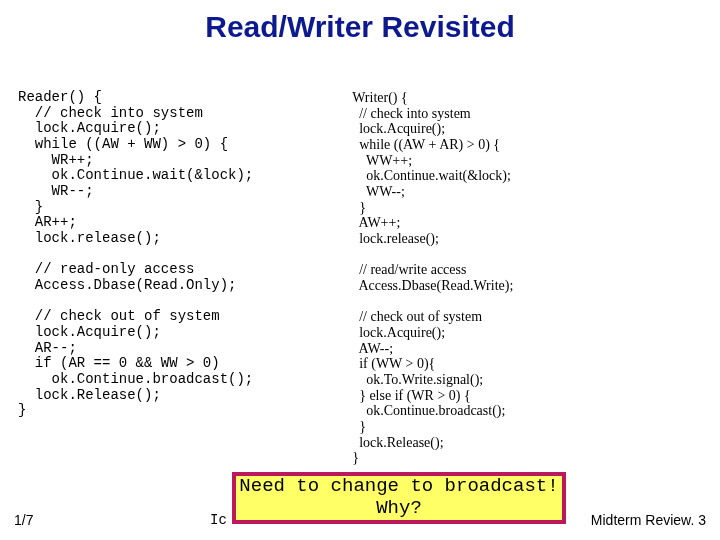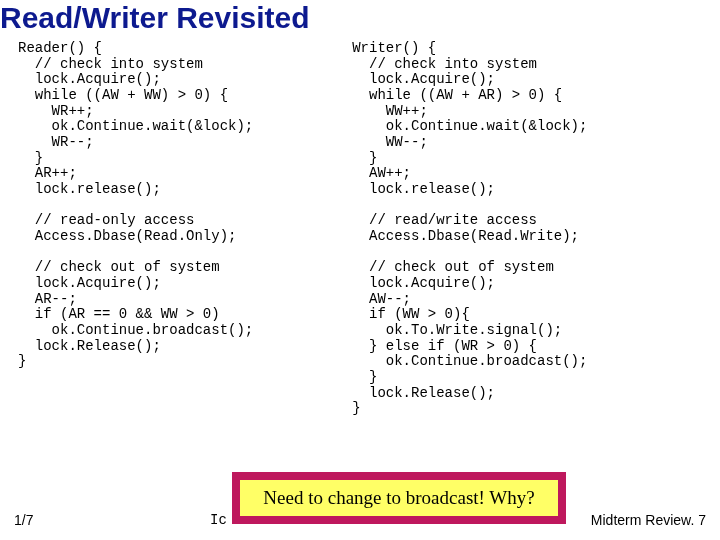--- a/index.html
+++ b/index.html
@@ -5,54 +5,56 @@
   * { margin: 0; padding: 0; box-sizing: border-box; }
   body {
     width: 720px;
     height: 540px;
     background: #ffffff;
     font-family: Arial, Helvetica, sans-serif;
     position: relative;
     overflow: hidden;
   }
   .title {
+    text-align: center;
     color: #0d1a8f;
     font-size: 30px;
     font-weight: bold;
-    padding-top: 1px;
+    padding-top: 10px;
     padding-bottom: 6px;
   }
   .cols {
     display: flex;
     padding: 0 18px 0 18px;
     gap: 1px;
+    margin-top: 40px;
   }
   .col {
     flex: 1;
     font-family: "Courier New", Courier, monospace;
     font-size: 14px;
     line-height: 1.12;
     white-space: pre;
     color: #000;
   }
-  .col.right { flex: 1.05; }
+  .col.right { flex: 1.05; font-family: Liberation Serif, serif; }
   .callout {
     position: absolute;
     left: 232px;
     top: 472px;
     width: 334px;
     height: 52px;
     background: #ffff66;
-    border: 8px solid #be185d;
+    border: 4px solid #be185d;
     display: flex;
     align-items: center;
     justify-content: center;
     text-align: center;
     font-size: 19px;
-    font-family: Liberation Serif, serif;
+    font-family: Liberation Mono, monospace;
     line-height: 1.15;
   }
   .footer-left {
     position: absolute;
     left: 14px;
     bottom: 12px;
     font-size: 14px;
     color: #000;
     font-family: Arial, Helvetica, sans-serif;
   }
@@ -125,13 +127,13 @@
   lock.Release();
 }</div>
 </div>
 
 <div class="callout">
   <span>Need to change to broadcast! Why?</span>
 </div>
 
 <div class="footer-left">1/7</div>
 <div class="footer-mid">Ic</div>
-<div class="footer-right">Midterm Review. 7</div>
+<div class="footer-right">Midterm Review. 3</div>
 
 </body></html>

